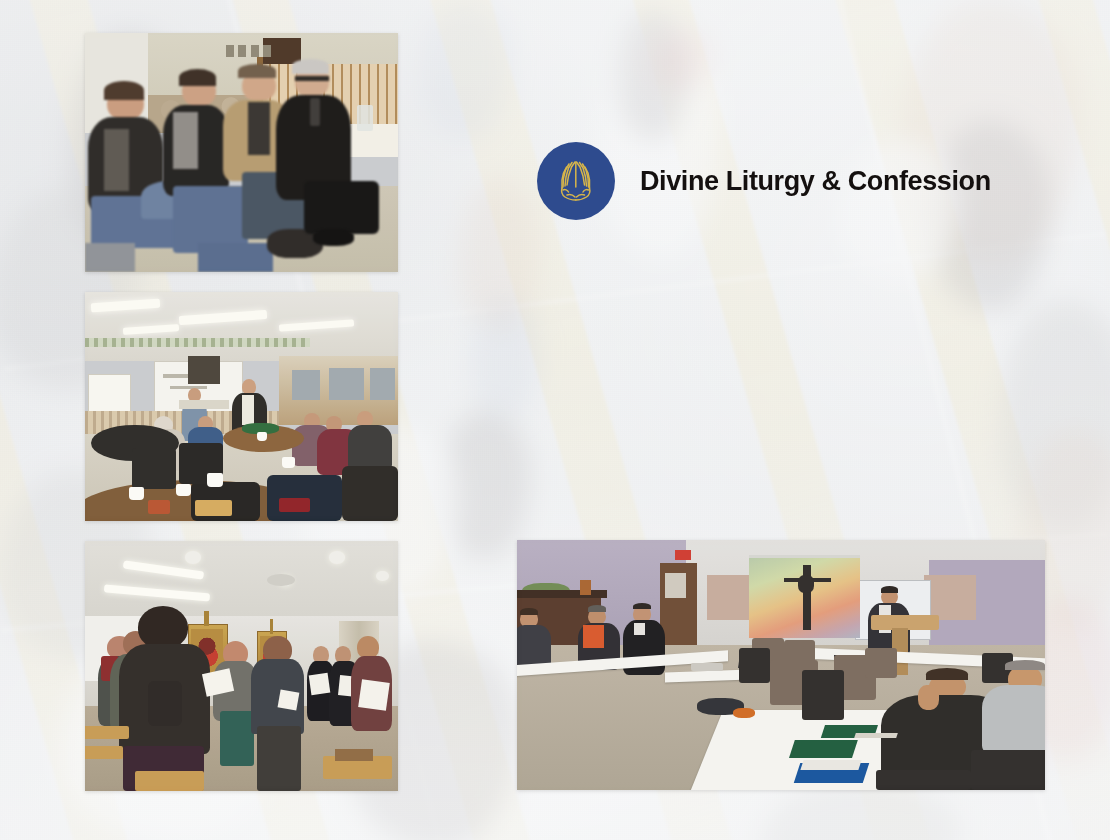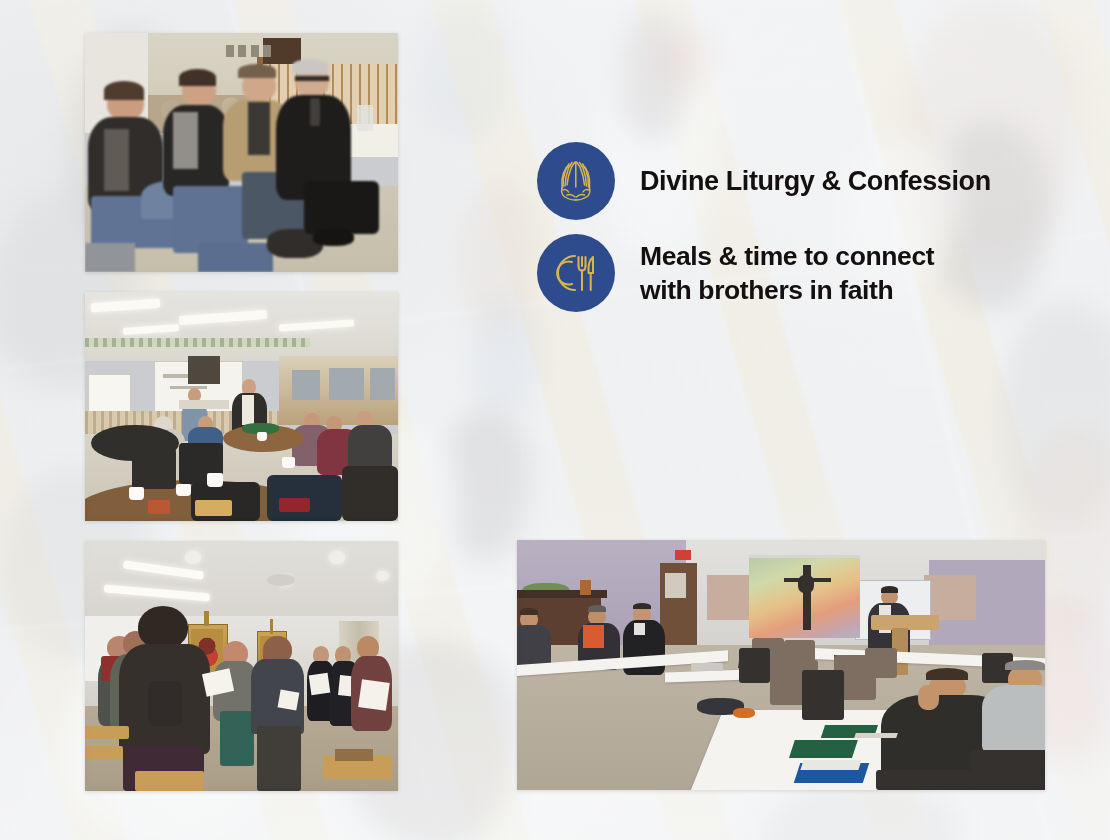--- a/index.html
+++ b/index.html
@@ -506,35 +506,16 @@
             <path d="M38.5 35 C36.5 34 34 35 33 37"></path>
             <path d="M17 40 C20 39 23 40 25 42"></path>
             <path d="M34.5 40 C31.5 39 28.5 40 26.5 42"></path>
           </svg>
         </span>
       </div>
       <div class="row-text">Divine Liturgy &amp; Confession</div>
     </div>
 
 
-    <div class="row" id="row-meals">
-      <div class="badge">
-        <span>
-          <svg width="52" height="52" viewBox="0 0 52 52" fill="none" stroke="#d8b64a" stroke-width="2" stroke-linecap="round" stroke-linejoin="round">
-            <path d="M25 9 A17 17 0 1 0 25 43"></path>
-            <path d="M22 15 A11.5 11.5 0 1 0 22 37"></path>
-            <path d="M28.5 10 L28.5 19"></path>
-            <path d="M32 10 L32 19"></path>
-            <path d="M35.5 10 L35.5 19"></path>
-            <path d="M28.5 19 C28.5 22 30 23.5 32 23.5 C34 23.5 35.5 22 35.5 19"></path>
-            <path d="M32 23.5 L32 43"></path>
-            <path d="M43 10 C40 13 38.5 17 38.5 21.5 L38.5 26 L43 26 L43 10 Z"></path>
-            <path d="M40.7 26 L40.7 43"></path>
-          </svg>
-        </span>
-      </div>
-      <div class="row-text">Meals &amp; time to connect
-with brothers in faith</div>
-    </div>
 
   </div>
 
 </div>
 
 </body></html>

